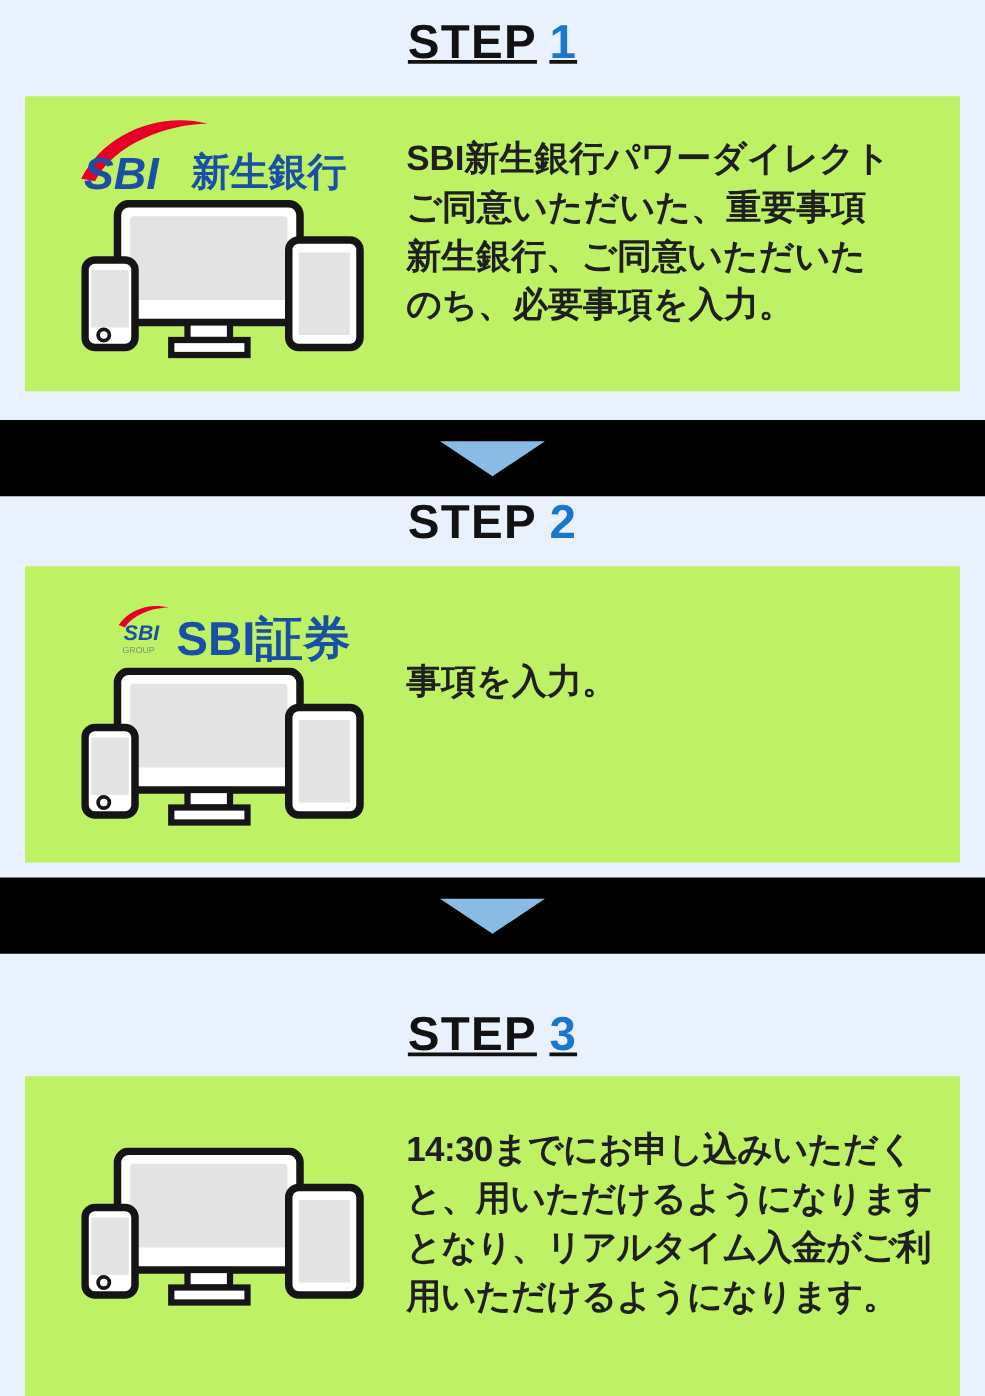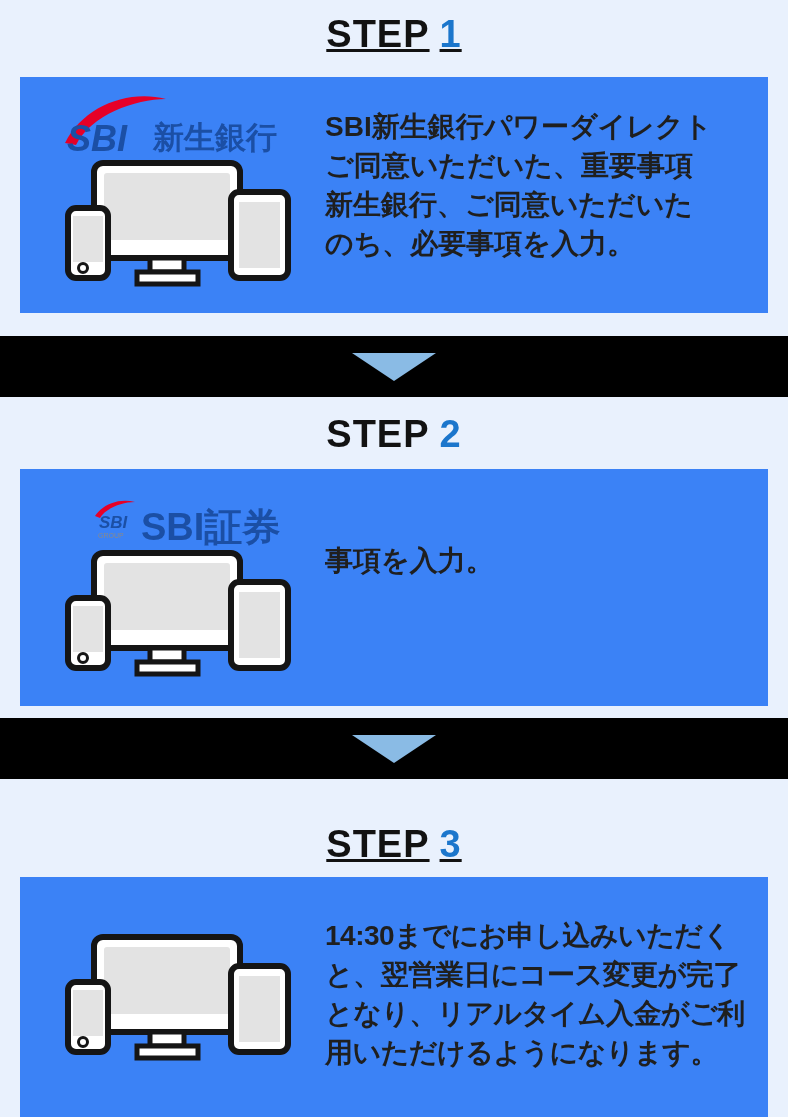--- a/index.html
+++ b/index.html
@@ -14,26 +14,26 @@
     text-align: center;
     font-size: 38px;
     font-weight: bold;
     color: #121212;
     height: 42px;
     line-height: 42px;
     letter-spacing: 1px;
   }
   .step-heading .num { color: #1b76cc; margin-left: 10px; }
   #heading-1 { padding-top: 13px; text-decoration: underline; }
-  #heading-2 { padding-top: 16px; }
+  #heading-2 { }
   #heading-3 { padding-top: 44px; text-decoration: underline; }
 
   .card {
     position: relative;
-    background: #3b82f6;
+    background: #bef264;
     margin: 0 20px;
     height: 236px;
   }
   #card-1 { margin-top: 22px; }
   #card-2 { margin-top: 14px; height: 237px; }
   #card-3 { margin-top: 12px; height: 279px; }
 
   .arrow-band {
     margin-top: 23px;
     height: 61px;
@@ -182,18 +182,18 @@
       </g>
       <g>
         <rect x="3" y="48" width="40" height="70" rx="8" fill="#ffffff" stroke="#151515" stroke-width="6"></rect>
         <rect x="8" y="56" width="30" height="46" fill="#e3e3e3"></rect>
         <circle cx="18" cy="108" r="4.5" fill="none" stroke="#151515" stroke-width="3"></circle>
       </g>
     </svg>
 
     <div class="card-text" id="text-3">
       <div>14:30までにお申し込みいただく</div>
-      <div>と、翌営業日にコース変更が完了</div>
+      <div>と、用いただけるようになります</div>
       <div>となり、リアルタイム入金がご利</div>
       <div>用いただけるようになります。</div>
     </div>
   </div>
 </div>
 
 </body></html>

